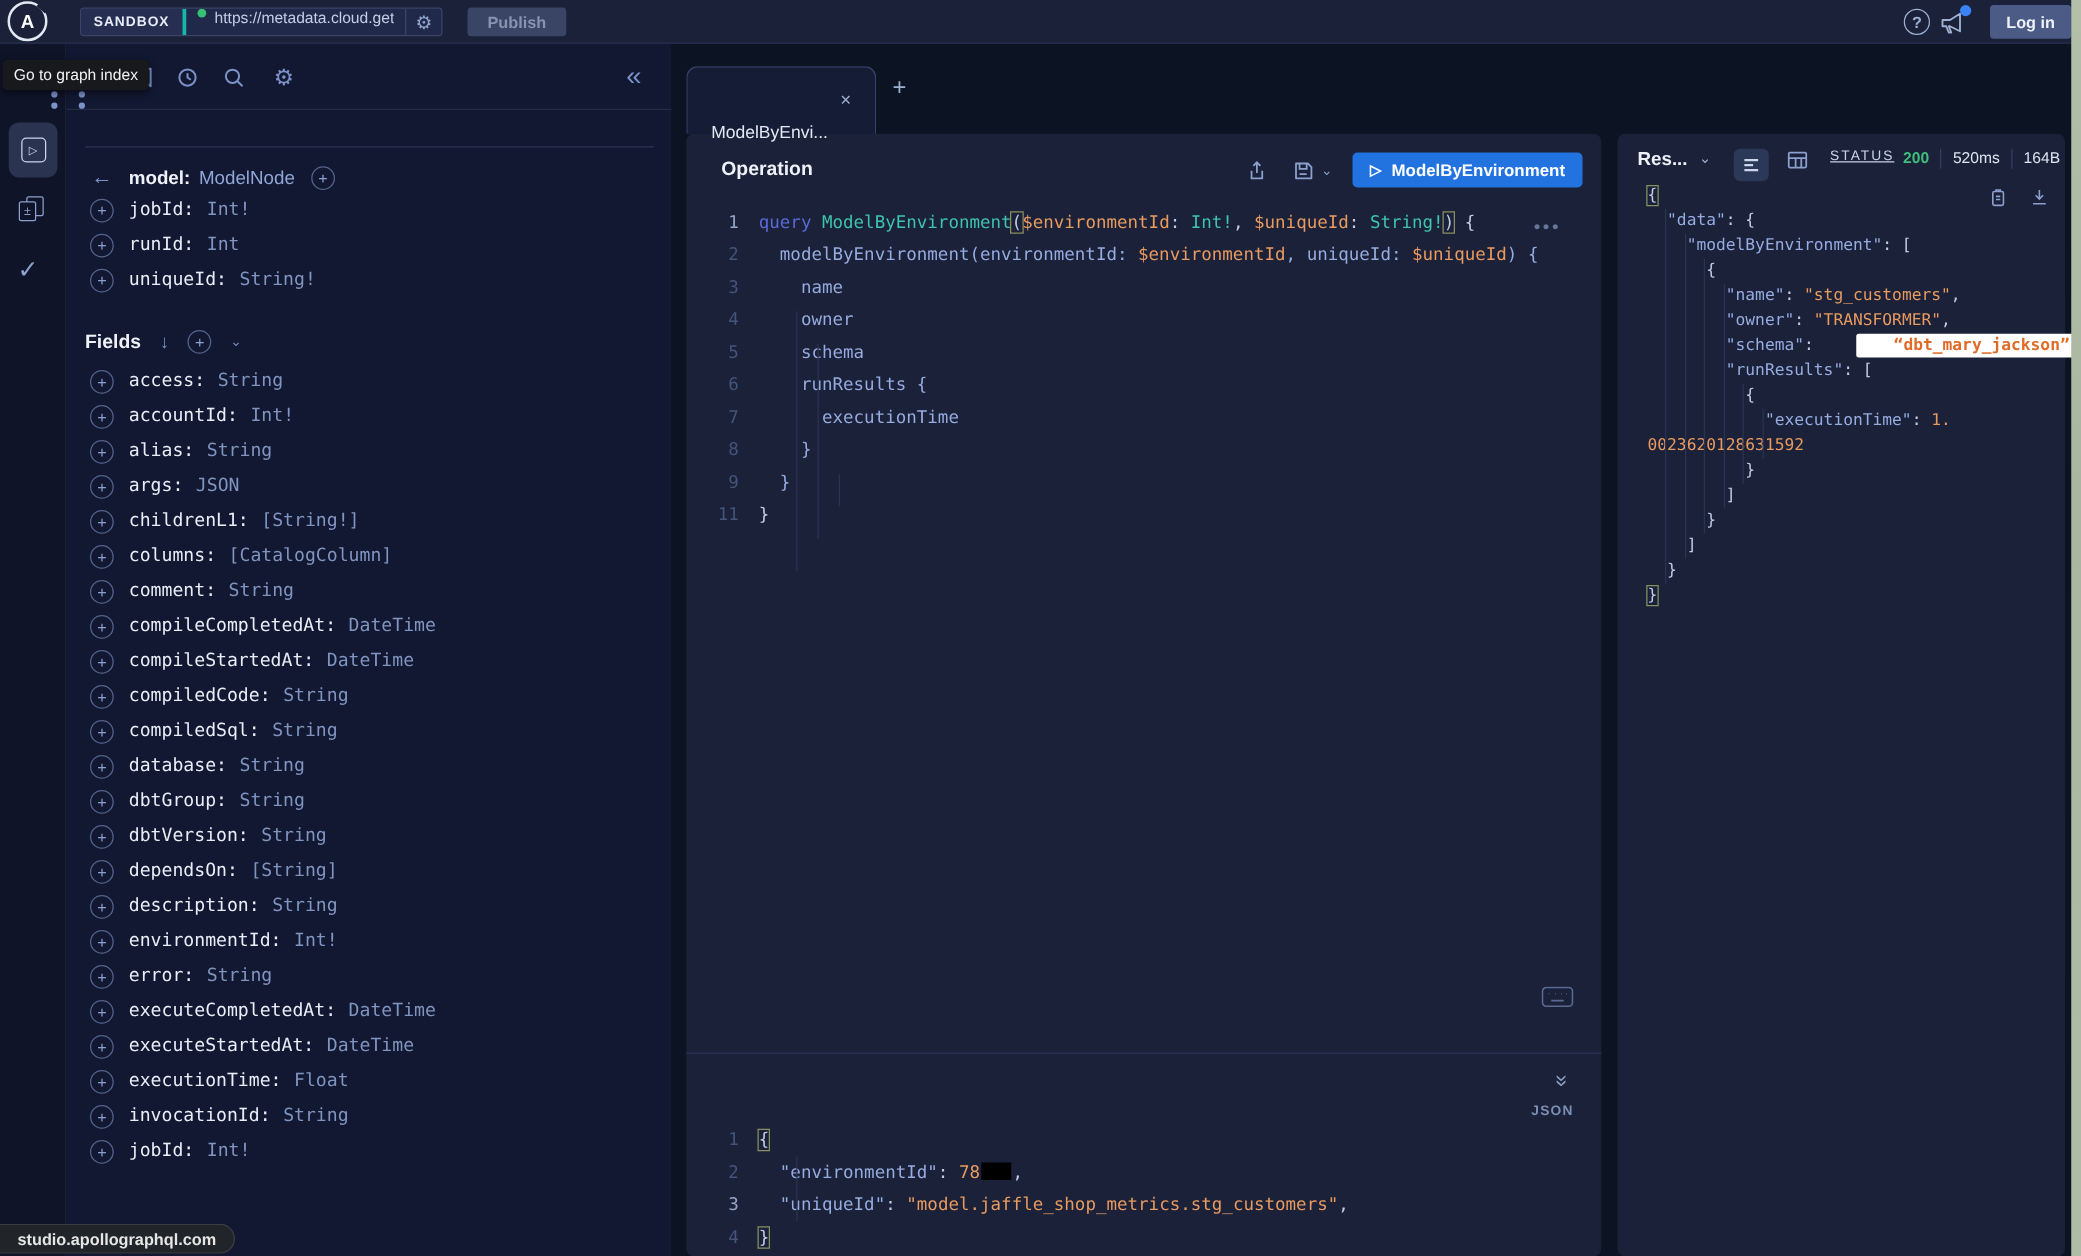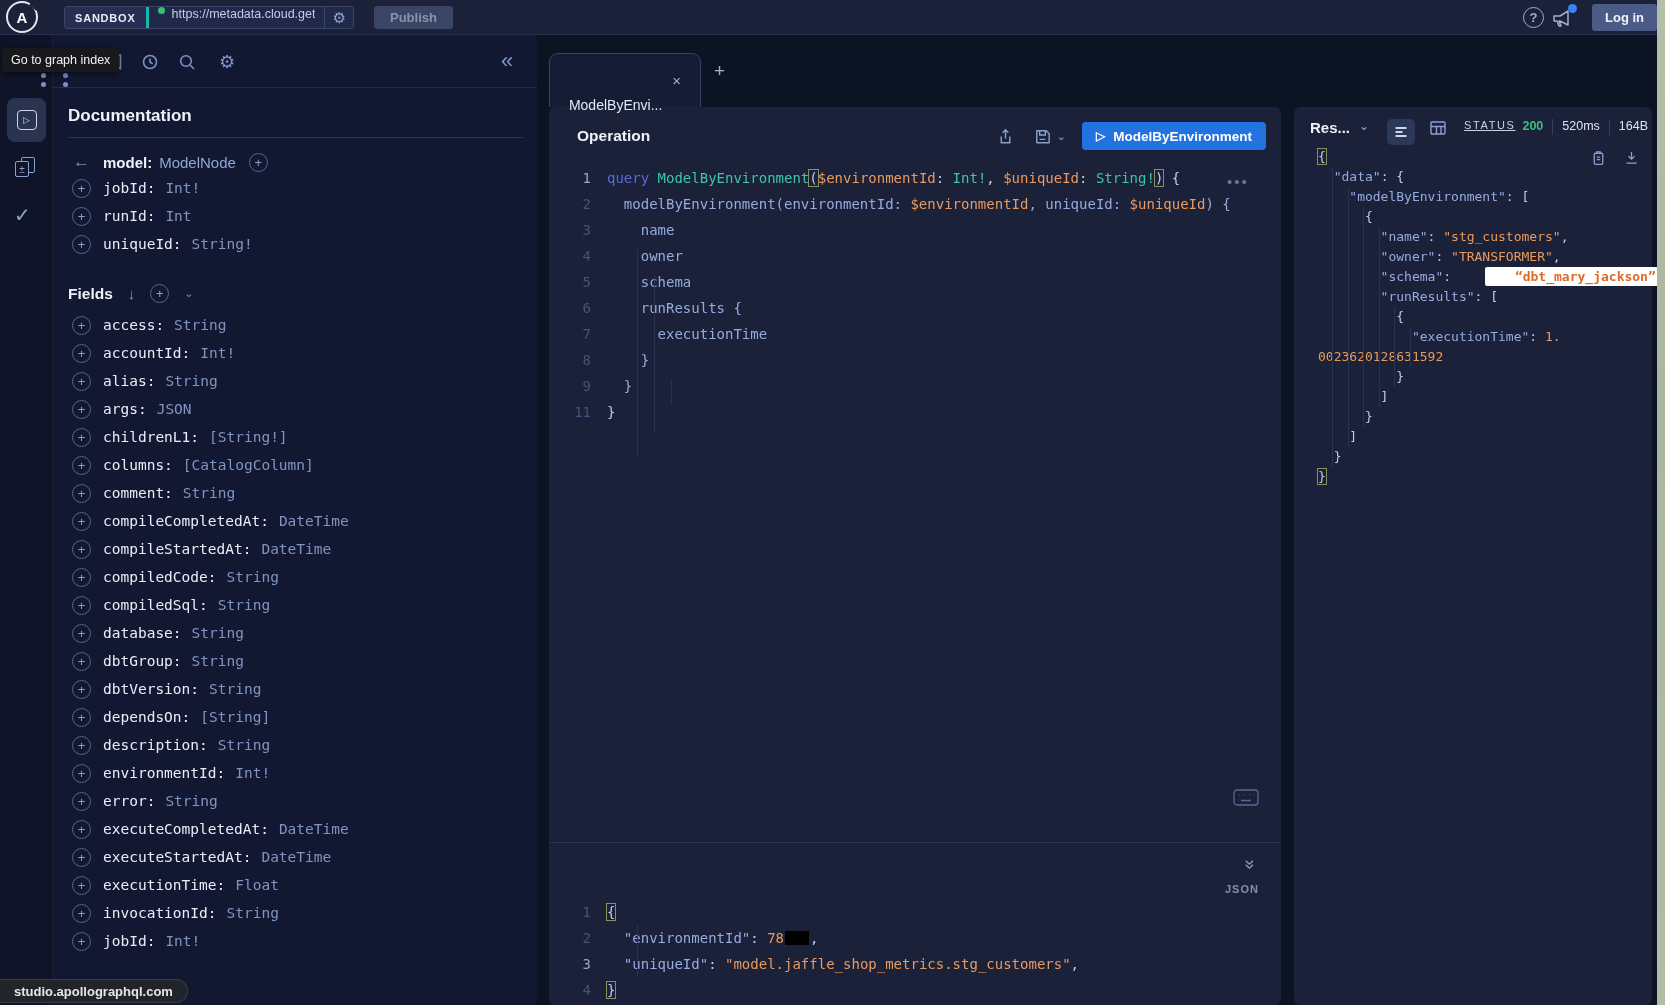--- a/index.html
+++ b/index.html
@@ -212,21 +212,20 @@
         <svg width="20" height="20" viewBox="0 0 20 20" fill="none" stroke="currentColor" stroke-width="1.6">
           <circle cx="9" cy="9" r="5.3"></circle>
             <path d="M13 13l4 4"></path>
         </svg>
       </span>
       <span class="tb-ic tb-gear" style="left:164px;">⚙</span>
       <span class="collapse-ic">«</span>
     </div>
 
     <div class="docbody">
-      <div class="doc-title">Documentation</div>
       <div class="doc-divider"></div>
 
       <div class="model-row">
         <span class="back-arrow">←</span>
         <span class="model-label">model:</span>
         <span class="model-type">ModelNode</span>
         <span class="plus-ic">+</span>
       </div>
 
       <div>

